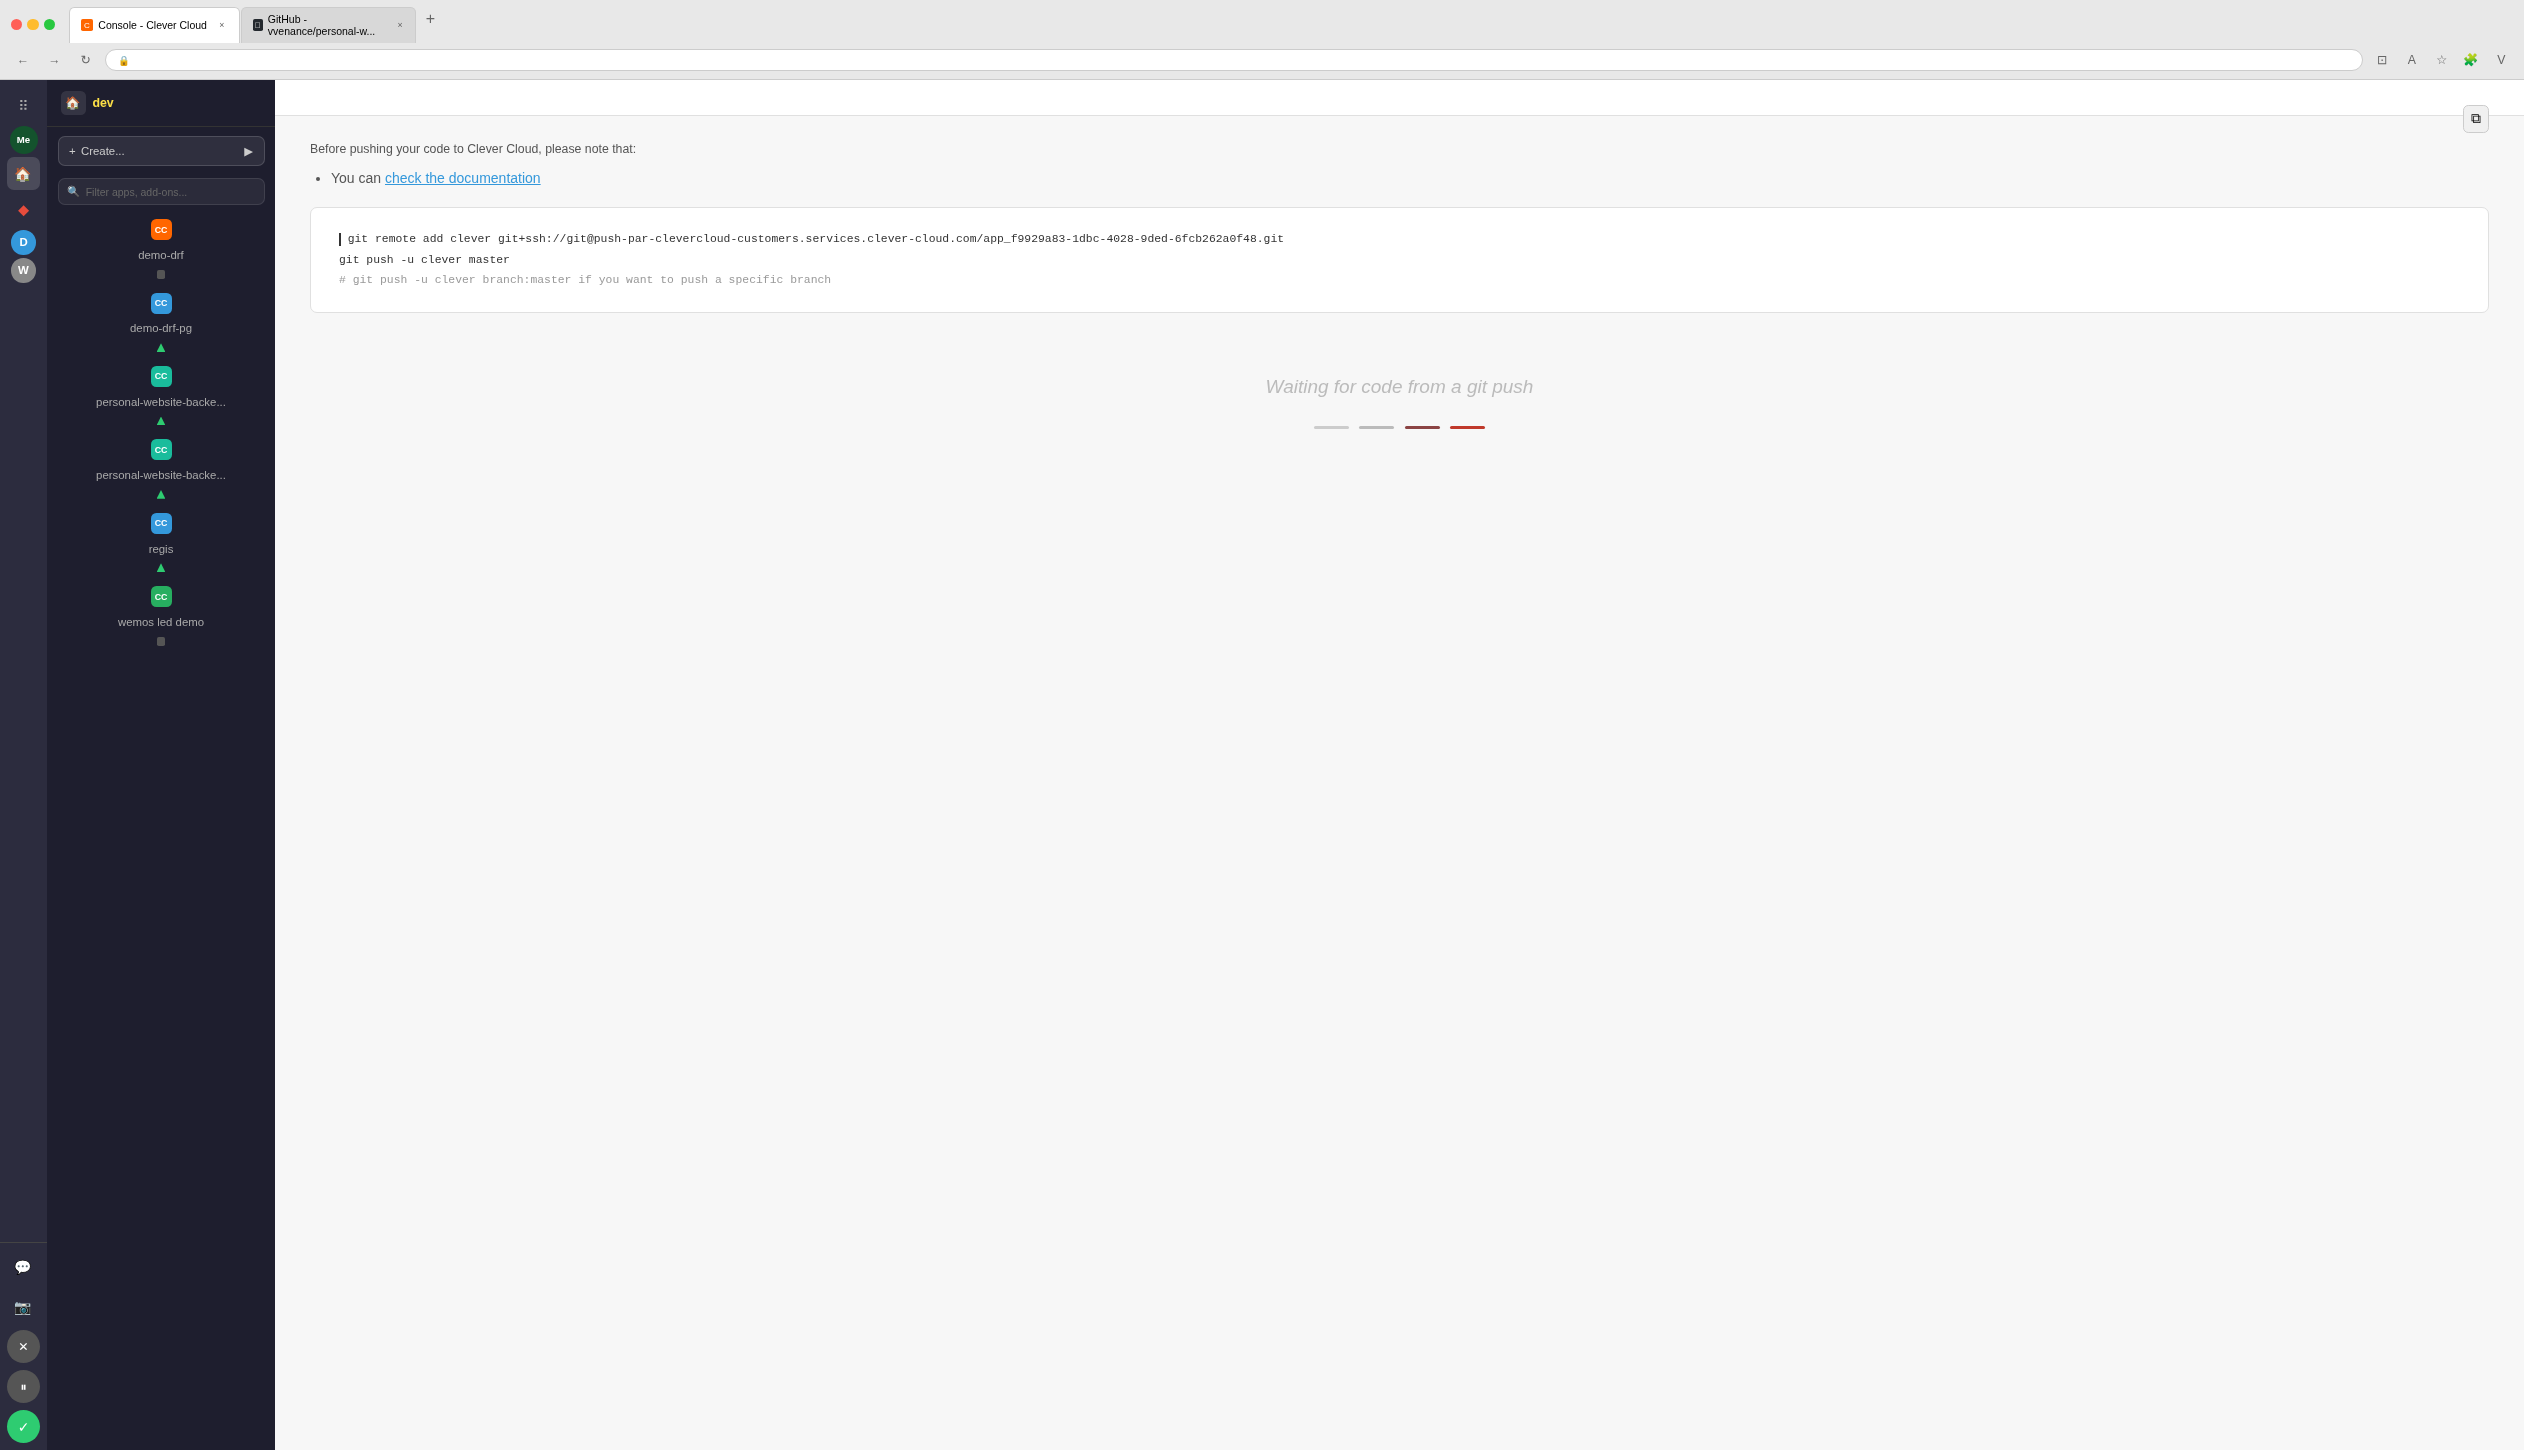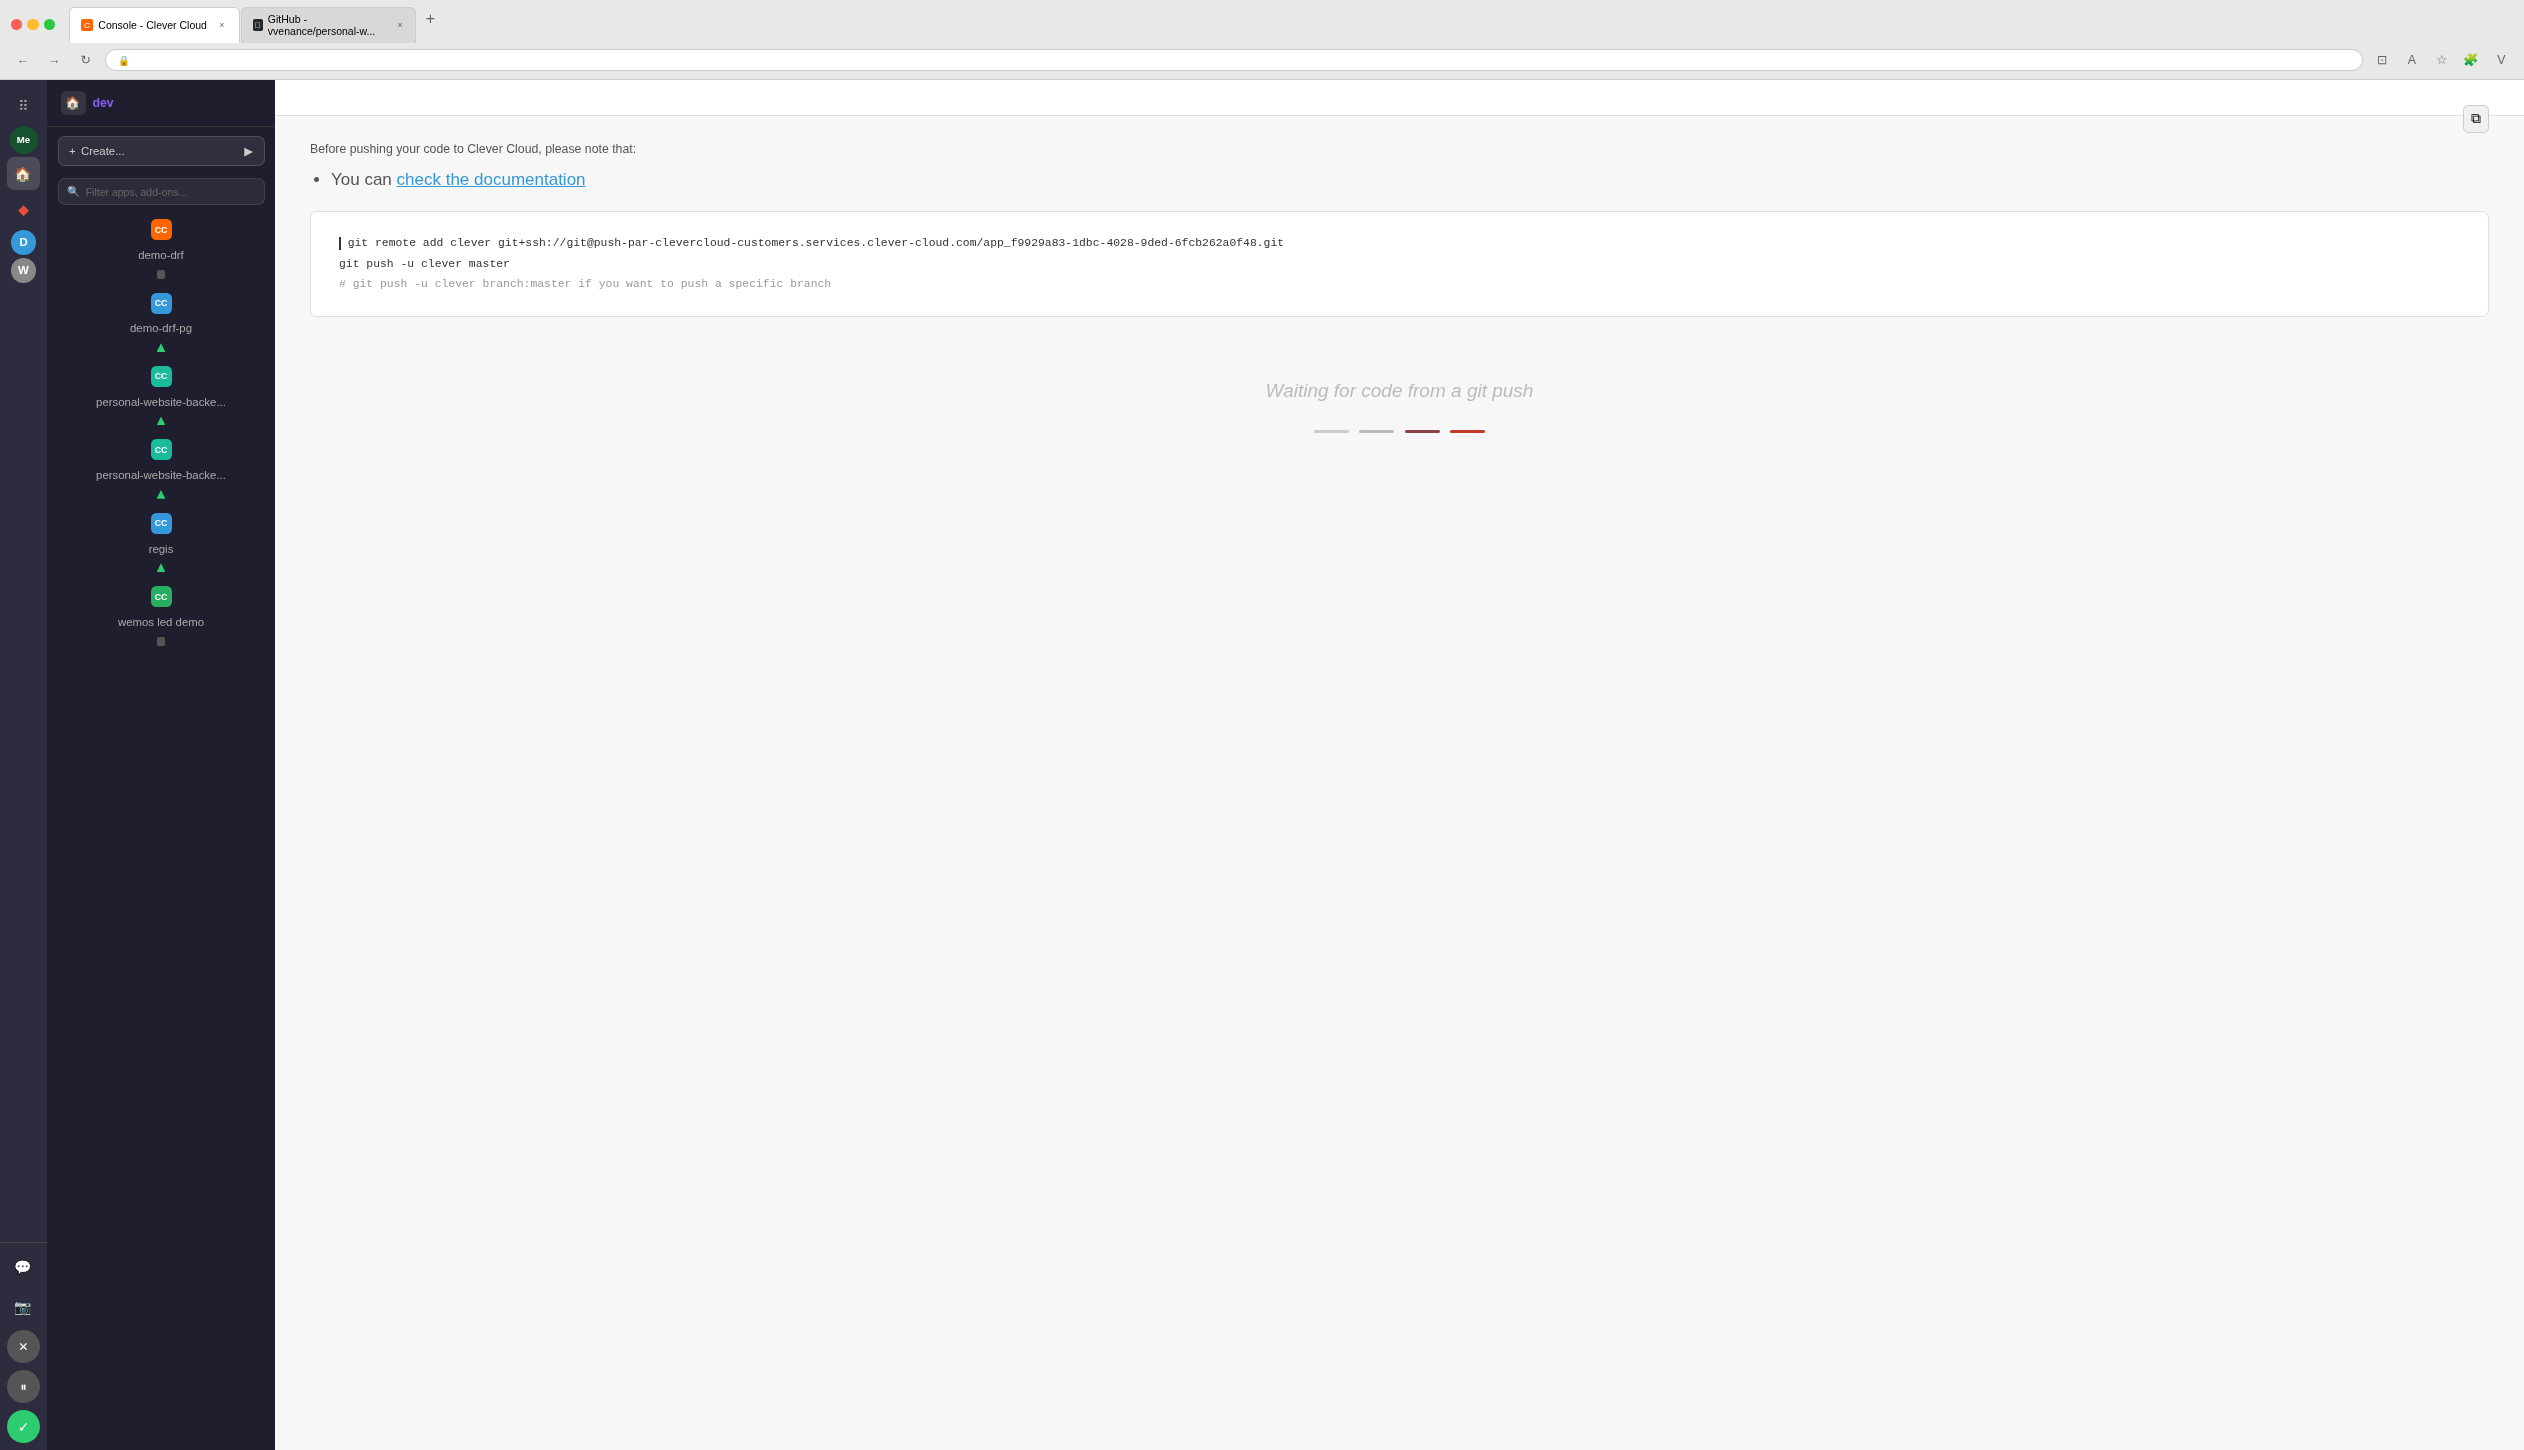--- a/index.html
+++ b/index.html
@@ -37,21 +37,21 @@
     .icon-sidebar { width: 47px; background: #2c2c3e; display: flex; flex-direction: column; align-items: center; padding: 8.8px 0; gap: 3.5px; }
     .icon-btn { width: 33px; height: 33px; display: flex; align-items: center; justify-content: center; border-radius: 7px; color: #aaa; font-size: 14px; cursor: pointer; position: relative; }
     .icon-btn.active { background: rgba(255,255,255,0.15); color: #fff; }
     .icon-btn.me { background: #14532d; color: #fff; font-size: 9.6px; font-weight: bold; width: 28px; height: 28px; border-radius: 50%; }
     .icon-sidebar-spacer { flex: 1; }
 
     
     .nav-sidebar { width: 228px; background: #1e1e2e; color: #ccc; display: flex; flex-direction: column; padding: 0; overflow-y: auto; }
     .nav-header { padding: 10.5px 14px; display: flex; align-items: center; gap: 7px; border-bottom: 0.9px solid #333; }
     .nav-home-icon { width: 24.5px; height: 24.5px; background: rgba(255,255,255,0.1); border-radius: 5.3px; display: flex; align-items: center; justify-content: center; font-size: 12.3px; color: #fff; }
-    .nav-org-name { font-size: 12.3px; font-weight: 600; color: #8b5cf6; }
+    .nav-org-name { font-size: 12.3px; font-weight: 600; color: #fde047; }
     .create-btn { margin: 8.8px 10.5px; background: rgba(255,255,255,0.08); border: 0.9px solid rgba(255,255,255,0.15); border-radius: 7px; padding: 7px 10.5px; display: flex; align-items: center; justify-content: space-between; cursor: pointer; color: #ccc; font-size: 11.4px; }
     .create-btn-left { display: flex; align-items: center; gap: 5.3px; }
     .search-bar { margin: 3.5px 10.5px 7px; background: rgba(255,255,255,0.06); border: 0.9px solid rgba(255,255,255,0.1); border-radius: 7px; padding: 6.1px 8.8px; display: flex; align-items: center; gap: 5.3px; }
     .search-icon { color: #888; font-size: 10.5px; }
     .search-input { background: none; border: none; outline: none; color: #ccc; font-size: 10.5px; flex: 1; }
     .search-input::placeholder { color: #666; }
     .nav-item { display: flex; align-items: center; gap: 8.8px; padding: 7px 14px; cursor: pointer; font-size: 11.4px; color: #aaa; position: relative; flex-direction: column; }
     .app-icon { width: 21px; height: 21px; border-radius: 5.3px; display: flex; align-items: center; justify-content: center; font-size: 8.8px; font-weight: bold; color: #fff; flex-shrink: 0; }
     .app-icon.orange { background: #f60; }
     .app-icon.blue { background: #3498db; }
@@ -64,21 +64,21 @@
 
     
     .main-content { flex: 1; background: #f7f7f7; overflow-y: auto; }
     .main-header { padding: 21px 35px 14px; border-bottom: 0.9px solid #e0e0e0; background: #fff; }
     .page-title { font-size: 19px; font-weight: 600; color: #333; }
     .copy-btn { float: right; margin-top: 3.5px; }
 
     .content-area { padding: 26px 35px; }
     .intro-text { font-size: 12.3px; color: #555; margin-bottom: 14px; }
     .bullet-list { margin-left: 21px; margin-bottom: 21px; }
-    .bullet-list li { font-size: 17px; color: #555; margin-bottom: 3.5px; }
+    .bullet-list li { font-size: 14px; color: #555; margin-bottom: 3.5px; }
     .link { color: #3498db; text-decoration: underline; cursor: pointer; }
     .deploy-text { font-size: 12.3px; color: #555; margin-bottom: 14px; }
 
     
     .code-block { background: #fff; border: 0.9px solid #e0e0e0; border-radius: 7px; padding: 21px 28px; margin-bottom: 28px; font-family: 'Courier New', Courier, monospace; font-size: 11.4px; }
     .code-line { line-height: 1.8; color: #333; }
     .code-comment { color: #999; }
     .code-cursor { display: inline-block; width: 1.8px; height: 12.3px; background: #333; vertical-align: middle; }
 
     

